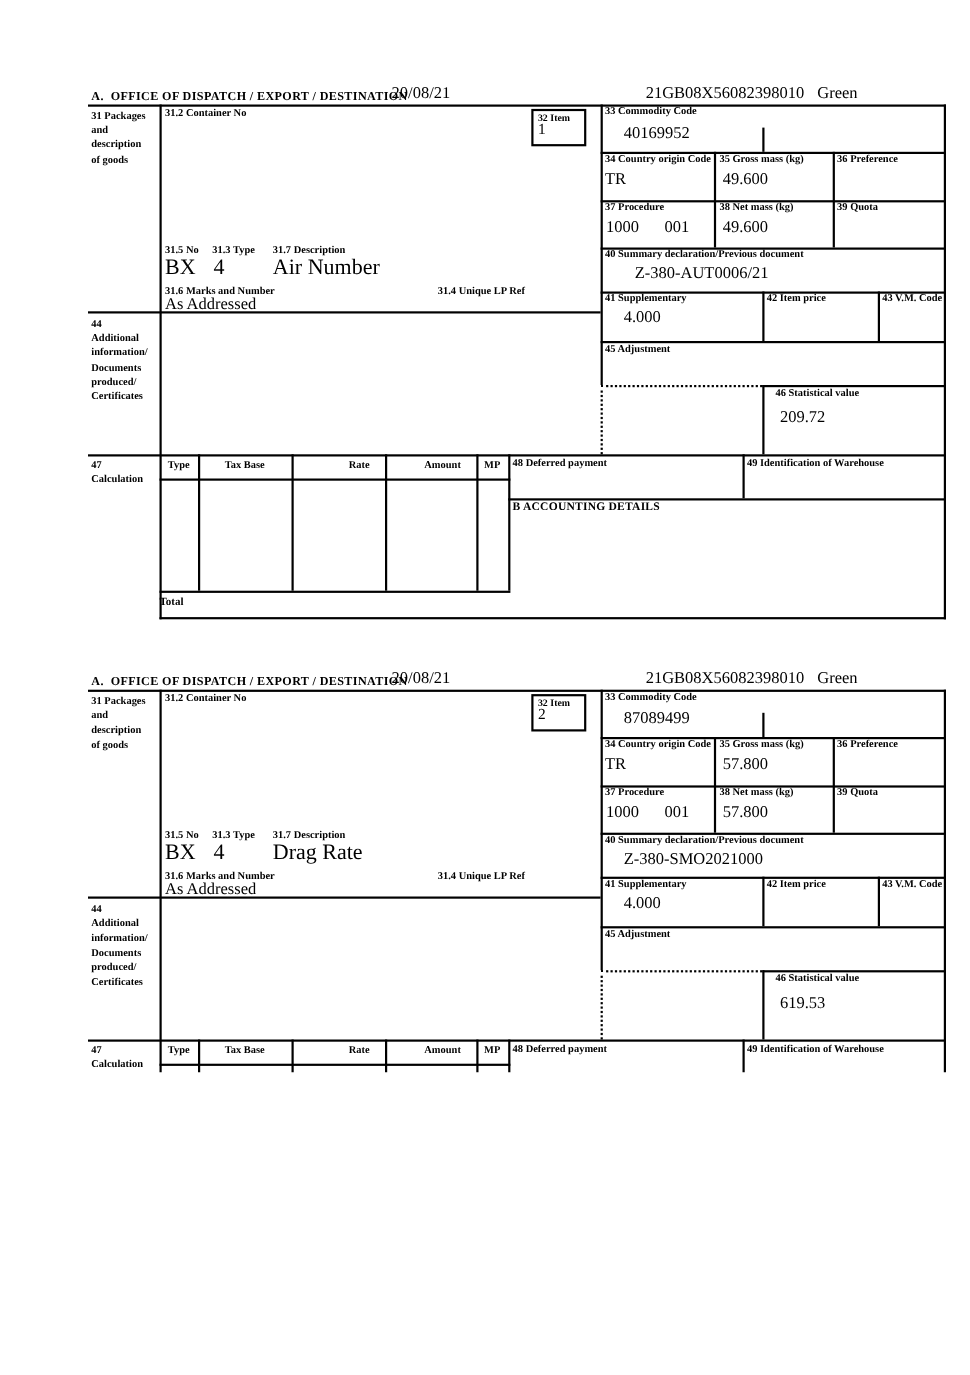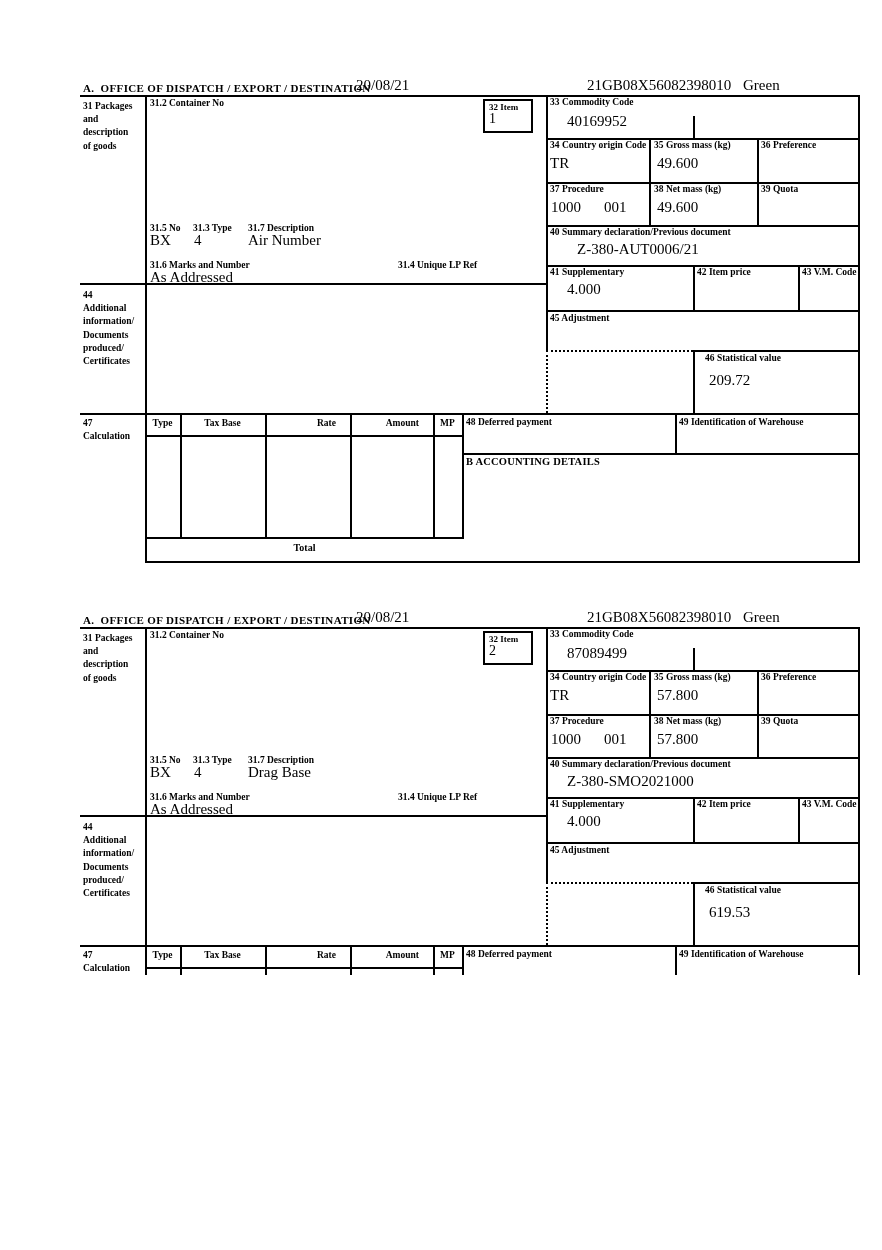--- a/index.html
+++ b/index.html
@@ -9,27 +9,27 @@
   .hl{position:absolute;height:2px;background:#000;}
   .vl{position:absolute;width:2px;background:#000;}
   .dot-h{position:absolute;height:0;border-top:2px dotted #000;}
   .dot-v{position:absolute;width:0;border-left:2px dotted #000;}
   .txt{position:absolute;white-space:nowrap;}
   .title{font-size:11px;font-weight:bold;letter-spacing:.35px;white-space:pre;}
   .hdrval{font-size:15px;}
   .lbl{font-size:9.5px;font-weight:bold;}
   .lbl8{font-size:9px;font-weight:bold;}
   .val{font-size:15px;}
-  .val14{font-size:15px;}
+  .val14{font-size:20px;}
   .sidebar{font-size:9.5px;font-weight:bold;line-height:13.2px;white-space:pre-line;}
   .itembox{position:absolute;border:2px solid #000;box-sizing:border-box;padding:1px 0 0 4px;}
   .itembox .iv{font-size:14px;line-height:14px;}
   .cell{position:absolute;font-size:9.5px;font-weight:bold;box-sizing:border-box;}
   .acct{font-size:10.5px;font-weight:bold;letter-spacing:.2px;}
-  .total{position:absolute;font-size:10px;font-weight:bold;text-align:center;}
+  .total{position:absolute;font-size:10px;font-weight:bold;}
 </style>
 </head>
 <body>
 
 <div id="sheet">
 <section class="decl" style="top: 76px;">
 
   <div class="txt title" style="left:3px;top:6px">A.  OFFICE OF DISPATCH / EXPORT / DESTINATION</div>
   <div class="txt hdrval" style="left:276px;top:1px">20/08/21</div>
   <div class="txt hdrval" style="left:507px;top:1px">21GB08X56082398010</div>
@@ -193,21 +193,21 @@
   <div class="txt lbl" style="left:70px;top:22px">31.2 Container No</div>
   <div class="itembox" style="left:403px;top:23px;width:50px;height:34px">
     <div class="lbl8">32 Item</div>
     <div class="iv">2</div>
   </div>
   <div class="txt lbl" style="left:70px;top:147px">31.5 No</div>
   <div class="txt lbl" style="left:113px;top:147px">31.3 Type</div>
   <div class="txt lbl" style="left:168px;top:147px">31.7 Description</div>
   <div class="txt val14" style="left:70px;top:156px">BX</div>
   <div class="txt val14" style="left:114px;top:156px">4</div>
-  <div class="txt val14" style="left:168px;top:156px">Drag Base</div>
+  <div class="txt val14" style="left:168px;top:156px">Drag Rate</div>
   <div class="txt lbl" style="left:70px;top:184px">31.6 Marks and Number</div>
   <div class="txt lbl" style="left:318px;top:184px">31.4 Unique LP Ref</div>
   <div class="txt val" style="left:70px;top:193px">As Addressed</div>
 
   <div class="txt lbl" style="left:470px;top:21px">33 Commodity Code</div>
   <div class="txt val" style="left:487px;top:37px">87089499</div>
 
   <div class="txt lbl" style="left:470px;top:64px">34 Country origin Code</div>
   <div class="txt val" style="left:470px;top:79px">TR</div>
   <div class="txt lbl" style="left:574px;top:64px">35 Gross mass (kg)</div>

